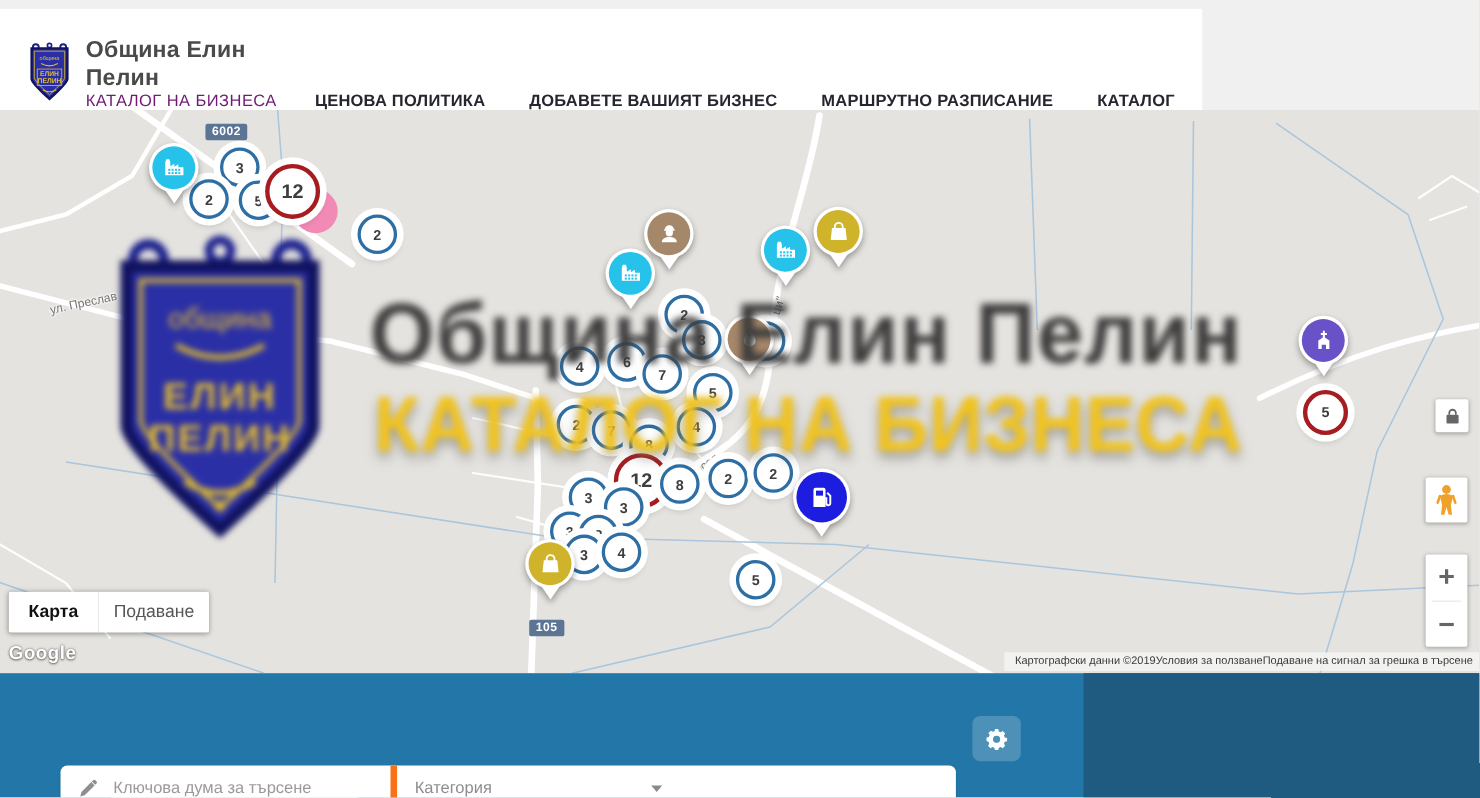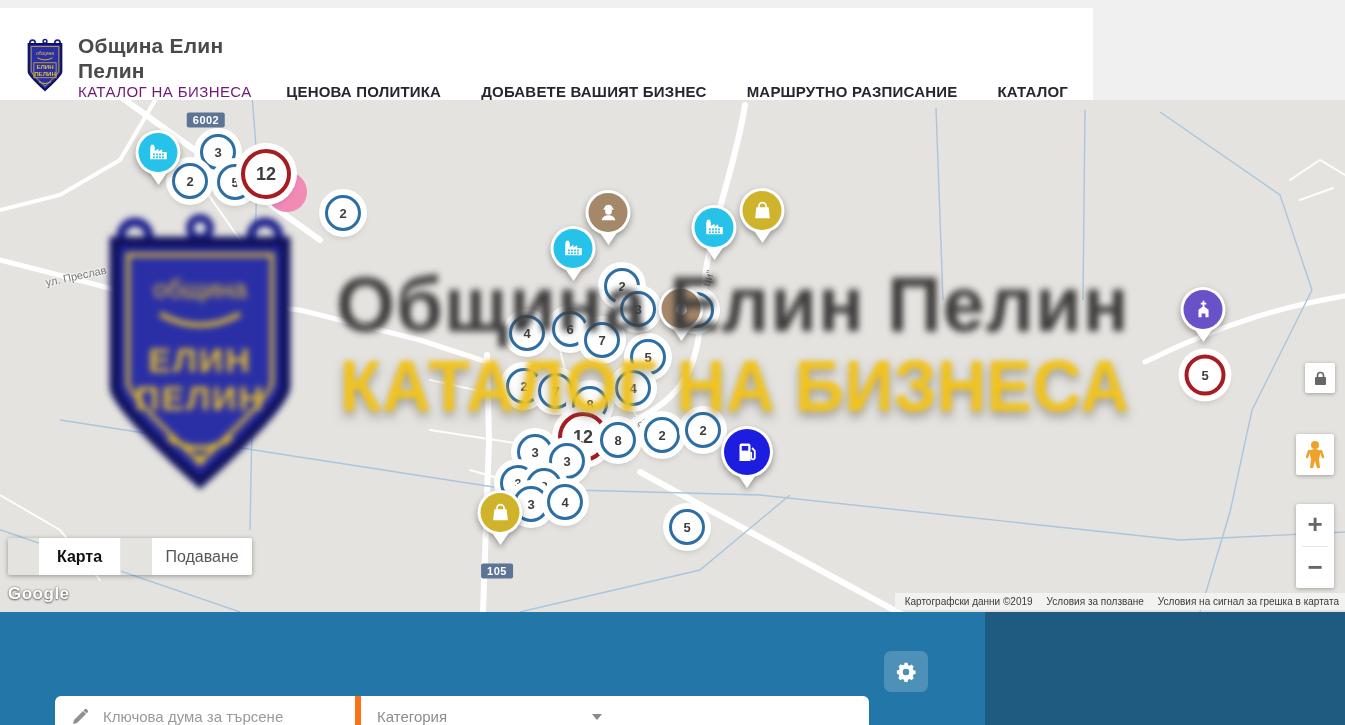--- a/index.html
+++ b/index.html
@@ -40,27 +40,27 @@
   .pcircle{position:absolute;border-radius:50%;z-index:9;transform:translate(-50%,-50%);}
   
   .wm{position:absolute;inset:0;pointer-events:none;z-index:20;}
   .wm-line1{position:absolute;left:336px;top:160px;font-size:76px;font-weight:bold;color:#3e3d3d;
     letter-spacing:1px;white-space:nowrap;filter:blur(3.4px);transform:scaleY(1.03);}
   .wm-line2{position:absolute;left:340px;top:247px;font-size:68px;font-weight:bold;color:#f1c31e;
     letter-spacing:.5px;white-space:nowrap;filter:blur(2.7px);text-shadow:0 5px 9px rgba(80,80,80,.55);transform:scaleY(1.05);}
   .wm-emblem{position:absolute;left:80px;top:112px;filter:blur(3px);}
   
   .maptype{position:absolute;left:8px;top:438px;display:flex;z-index:30;box-shadow:0 1px 5px rgba(0,0,0,.35);border-radius:2px;overflow:hidden;}
-  .maptype .mt{background:#fff;height:37px;display:flex;align-items:center;justify-content:center;cursor:pointer;font-size:16px;margin-left:31px;}
+  .maptype .mt{background:#fff;height:37px;display:flex;align-items:center;justify-content:center;cursor:pointer;font-size:16px;}
   .mt-map{width:81px;font-weight:bold;color:#111;border-right:1px solid #e8e8e8;}
   .mt-sat{width:100px;color:#565656;}
   .google-logo{position:absolute;left:8px;top:484px;z-index:30;font-size:17px;font-weight:bold;color:#fff;cursor:pointer;
     letter-spacing:.5px;text-shadow:0 0 2px rgba(68,68,68,.8),0 1px 2px rgba(68,68,68,.7);}
   .attribution{position:absolute;right:0;top:493px;height:15px;z-index:30;background:rgba(245,245,245,.85);
-    display:flex;align-items:center;gap:14px;padding:1px 6px 1px 10px;font-size:10px;color:#3a3a3a;}
+    display:flex;align-items:center;padding:1px 6px 1px 10px;font-size:10px;color:#3a3a3a;}
   .attribution .link{cursor:pointer;}
   .ctl{position:absolute;background:#fff;z-index:30;box-shadow:0 1px 4px rgba(0,0,0,.3);border-radius:2px;}
   .ctl-lock{left:1305px;top:263px;width:30px;height:30px;display:flex;align-items:center;justify-content:center;cursor:pointer;}
   .ctl-pegman{left:1296px;top:334px;width:38px;height:41px;display:flex;align-items:center;justify-content:center;cursor:pointer;}
   .ctl-zoom{left:1296px;top:404px;width:38px;height:84px;display:flex;flex-direction:column;}
   .zbtn{flex:1;display:flex;align-items:center;justify-content:center;font-size:26px;color:#666;cursor:pointer;font-weight:bold;}
   .zdiv{height:1px;background:#e6e6e6;margin:0 6px;}
   
   .searchbar{position:absolute;left:0;top:612px;width:1345px;height:113px;background:#2277a8;}
   .searchbar .dark{position:absolute;left:985px;top:0;width:360px;height:113px;background:#1f5a80;}
@@ -330,21 +330,21 @@
   </div>
 
   <div class="maptype">
     <div class="mt mt-map">Карта</div>
     <div class="mt mt-sat">Подаване</div>
   </div>
   <div class="google-logo">Google</div>
   <div class="attribution">
     <span>Картографски данни ©2019</span>
     <span class="link">Условия за ползване</span>
-    <span class="link">Условия на сигнал за грешка в картата</span>
+    <span class="link">Подаване на сигнал за грешка в търсене</span>
   </div>
   <div class="ctl ctl-lock">
     <svg width="13" height="15" viewBox="0 0 13 15">
       <rect x="1" y="6" width="11" height="8" rx="1" fill="#666"></rect>
       <path d="M3.5,6 V4.5 a3,3 0 0 1 6,0 V6" fill="none" stroke="#666" stroke-width="1.6"></path>
     </svg>
   </div>
   <div class="ctl ctl-pegman">
     <svg width="20" height="30" viewBox="0 0 20 30">
       <circle cx="10" cy="5" r="4" fill="#efa22a"></circle>

